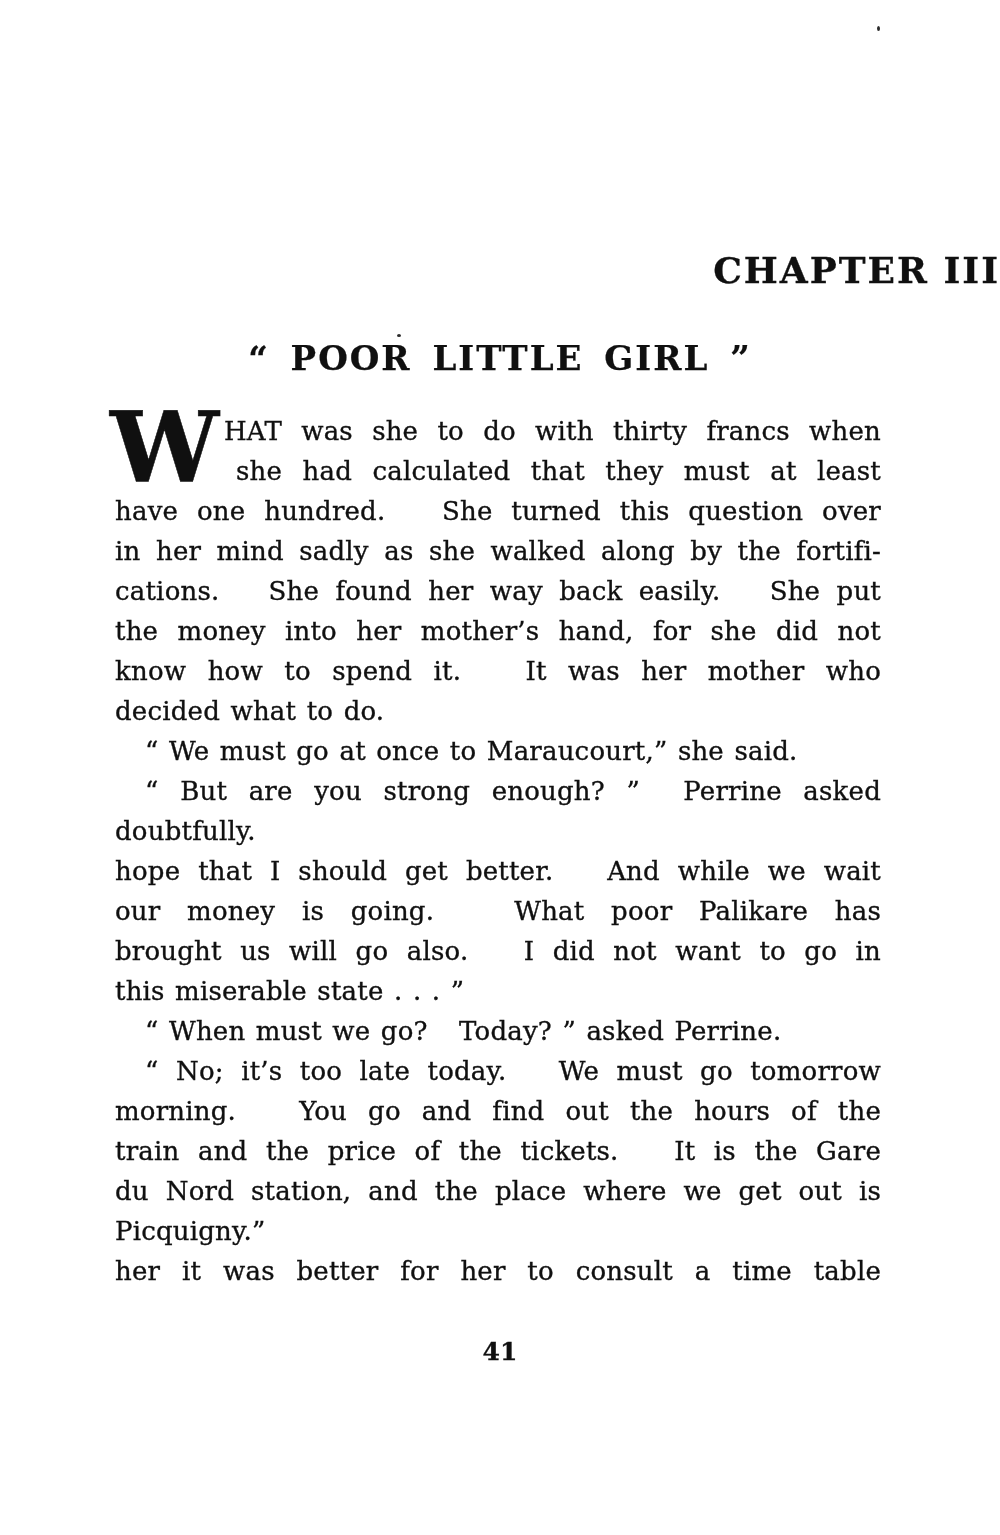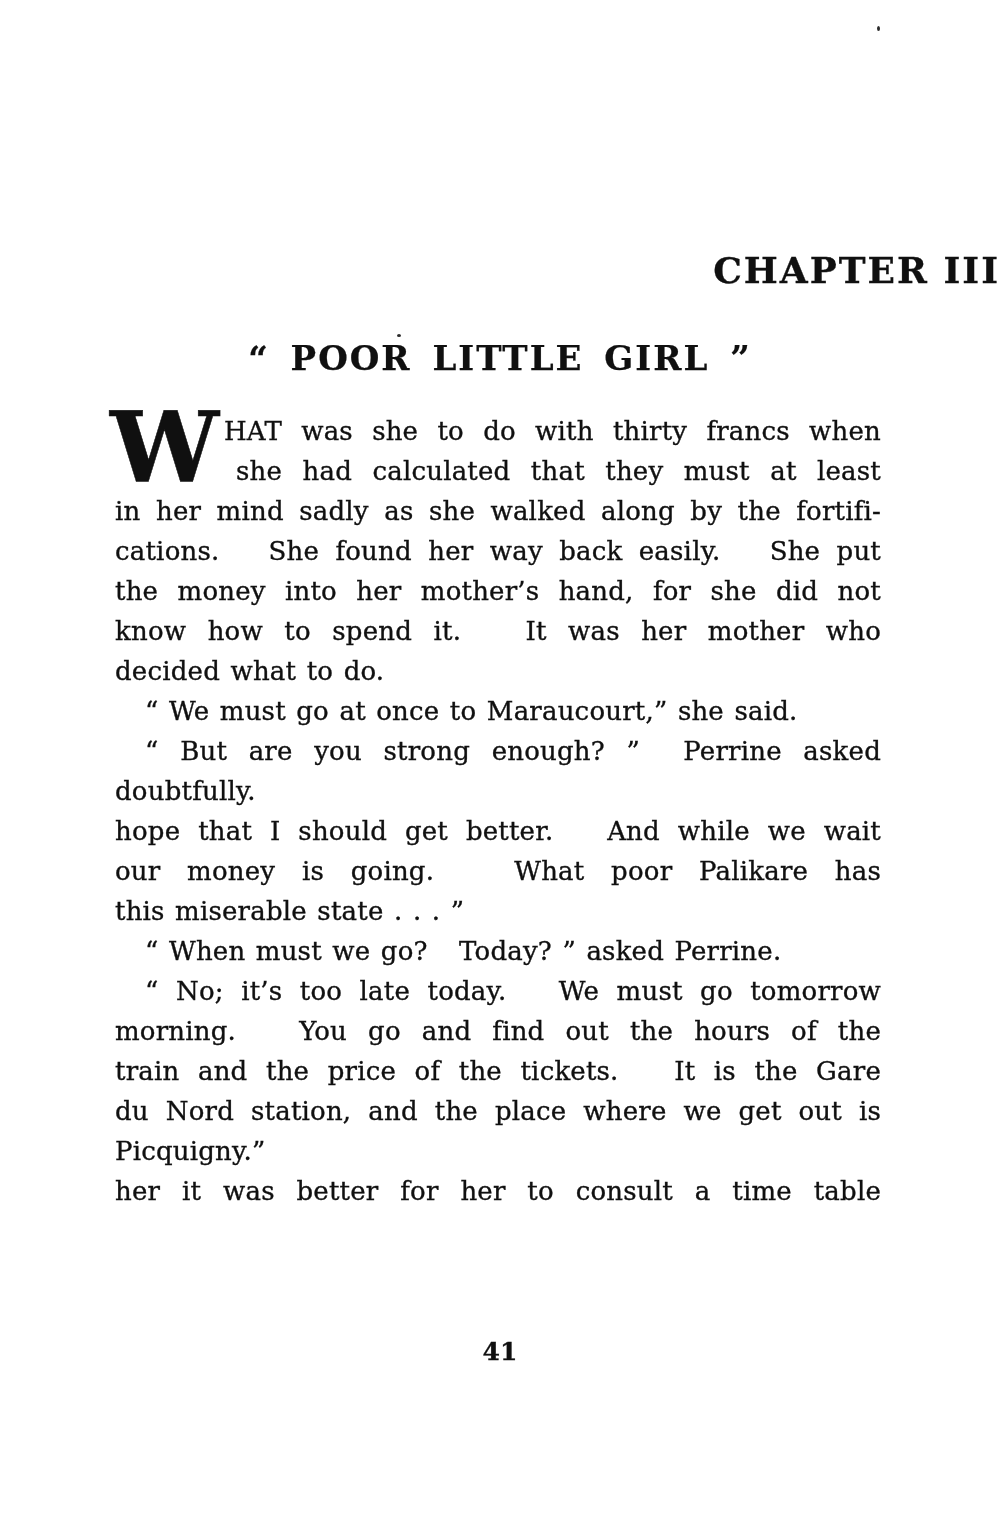--- a/index.html
+++ b/index.html
@@ -114,30 +114,32 @@
 
   <div class="chapter-title">CHAPTER III</div>
 
   <div class="chapter-subtitle">“ POOR LITTLE GIRL ”</div>
 
   <div class="drop-cap">W</div>
 
   <div class="body-text">
     <div class="line dc1">HAT was she to do with thirty francs when</div>
     <div class="line dc2">she had calculated that they must at least</div>
+    <div class="line">have one hundred.   She turned this question over</div>
     <div class="line">in her mind sadly as she walked along by the fortifi-</div>
     <div class="line">cations.   She found her way back easily.   She put</div>
     <div class="line">the money into her mother’s hand, for she did not</div>
     <div class="line">know how to spend it.   It was her mother who</div>
     <div class="line left">decided what to do.</div>
     <div class="line ind left">“ We must go at once to Maraucourt,” she said.</div>
     <div class="line ind">“ But are you strong enough? ”  Perrine asked</div>
     <div class="line left">doubtfully.</div>
     <div class="line">hope that I should get better.   And while we wait</div>
     <div class="line">our money is going.   What poor Palikare has</div>
+    <div class="line">brought us will go also.   I did not want to go in</div>
     <div class="line left">this miserable state . . . ”</div>
     <div class="line ind left">“ When must we go?   Today? ” asked Perrine.</div>
     <div class="line ind">“ No; it’s too late today.   We must go tomorrow</div>
     <div class="line">morning.   You go and find out the hours of the</div>
     <div class="line">train and the price of the tickets.   It is the Gare</div>
     <div class="line">du Nord station, and the place where we get out is</div>
     <div class="line left">Picquigny.”</div>
     <div class="line">her it was better for her to consult a time table</div>
   </div>
 

